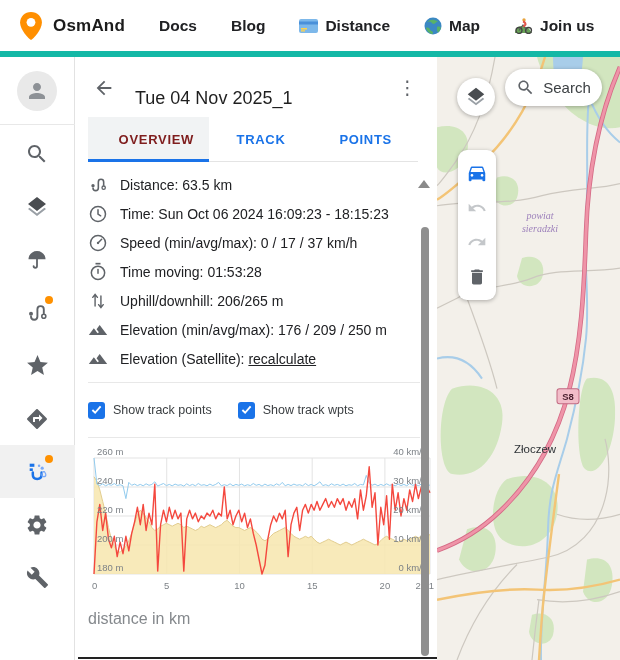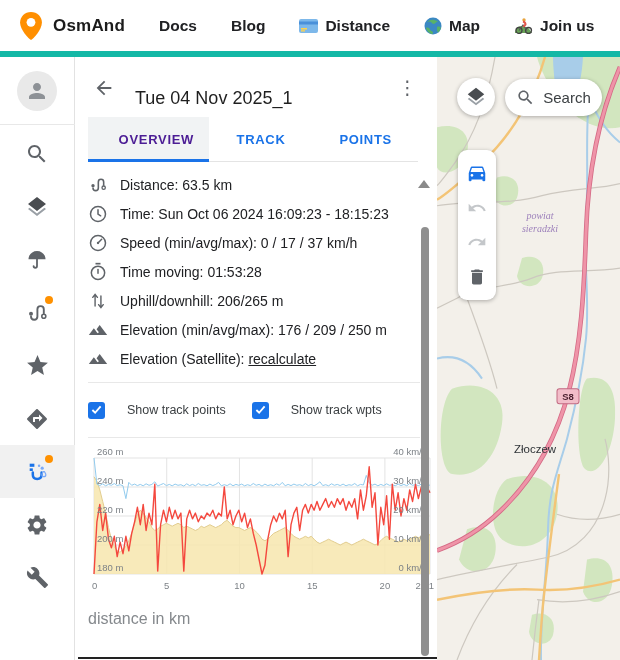--- a/index.html
+++ b/index.html
@@ -27,48 +27,48 @@
   .ic { fill:#5f6368; }
 
   
   .panel { width:362px; flex:none; position:relative; background:#fff; overflow:hidden; }
   .panel-header { display:flex; align-items:center; padding:15px 14px 0 16px; height:46px; }
   .back-btn { width:26px; height:26px; display:flex; align-items:center; justify-content:center; cursor:pointer; }
   .panel-title { font-size:18px; font-weight:500; color:#1f1f1f; margin-left:18px; flex:1;margin-top:21px; }
   .kebab { font-size:19px; color:#5f6368; cursor:pointer; padding:0 6px; letter-spacing:0; }
   .tabs { display:flex; margin:14px 0 0 13px; width:330px; height:45px; border-bottom:1px solid #e4e4e4; }
   .tab { flex:1; display:flex; align-items:center; justify-content:center; font-size:13px; font-weight:700; letter-spacing:.7px; color:#1a73e8; cursor:pointer; position:relative; }
-  .tab.active { background:#f1f3f4; color:#4c1d95;padding-left:16px; }
+  .tab.active { background:#f1f3f4; color:#7f1d1d;padding-left:16px; }
   .tab.active::after { content:""; position:absolute; left:0; right:0; bottom:-1px; height:3px; background:#1a73e8; }
 
   .content { padding:8px 30px 0 13px; }
   .stat-row { display:flex; align-items:center; height:29px; gap:12px; }
   .stat-row .txt { font-size:14px; color:#202124; white-space:nowrap; }
   .stat-link { text-decoration:underline; cursor:pointer; color:#202124; }
   .divider { height:1px; background:#e8e8e8; margin:9px 0; width:332px; }
 
   .check-row { display:flex; align-items:center; gap:26px; height:36px; }
-  .check-item { display:flex; align-items:center; gap:22px; }
+  .check-item { display:flex; align-items:center; gap:8px; }
   .checkbox { width:17px; height:17px; border-radius:3px; background:#1a73e8; display:flex; align-items:center; justify-content:center; cursor:pointer; flex:none; }
   .check-label { font-size:12.5px; color:#3c4043; }
 
   .chart-wrap { margin-top:10px; }
   #chart-svg { display:block; }
   .xlabel { text-align:left; font-size:16px; color:#85898d; margin-top:16px; width:348px; }
   .panel-bottom-line { position:absolute; left:3px; right:0; bottom:1px; height:2px; background:#222; }
 
   
   .scroll-arrow { position:absolute; right:7px; top:123px; width:0; height:0; border-left:6px solid transparent; border-right:6px solid transparent; border-bottom:8px solid #8a8a8a; cursor:pointer; }
   .scroll-thumb { position:absolute; right:8px; top:170px; width:8px; height:429px; background:#8f8f8f; border-radius:4px; cursor:pointer; }
 
   
   .map { flex:1; position:relative; overflow:hidden; background:#f3f0ea; }
   .map-svg { position:absolute; inset:0; width:100%; height:100%; }
   .layers-btn { position:absolute; left:20px; top:21px; width:38px; height:38px; border-radius:50%; background:#fff; box-shadow:0 1px 4px rgba(0,0,0,.3); display:flex; align-items:center; justify-content:center; cursor:pointer; }
-  .search-pill { position:absolute; left:68px; top:22px; width:97px; height:37px; border-radius:19px; background:#fff; box-shadow:0 1px 4px rgba(0,0,0,.3); display:flex; align-items:center; justify-content:center; gap:8px; cursor:pointer; }
+  .search-pill { position:absolute; left:68px; top:12px; width:97px; height:37px; border-radius:19px; background:#fff; box-shadow:0 1px 4px rgba(0,0,0,.3); display:flex; align-items:center; justify-content:center; gap:8px; cursor:pointer; }
   .search-pill span { font-size:15px; color:#3c4043; }
   .map-toolbar { position:absolute; left:21px; top:93px; width:38px; height:150px; border-radius:9px; background:#fff; box-shadow:0 1px 4px rgba(0,0,0,.3); display:flex; flex-direction:column; align-items:center; justify-content:space-around; padding:6px 0; }
   .tool-btn { width:30px; height:30px; display:flex; align-items:center; justify-content:center; cursor:pointer; }
 </style>
 </head>
 <body>
 
 <div class="app">
 
   <header class="navbar">

